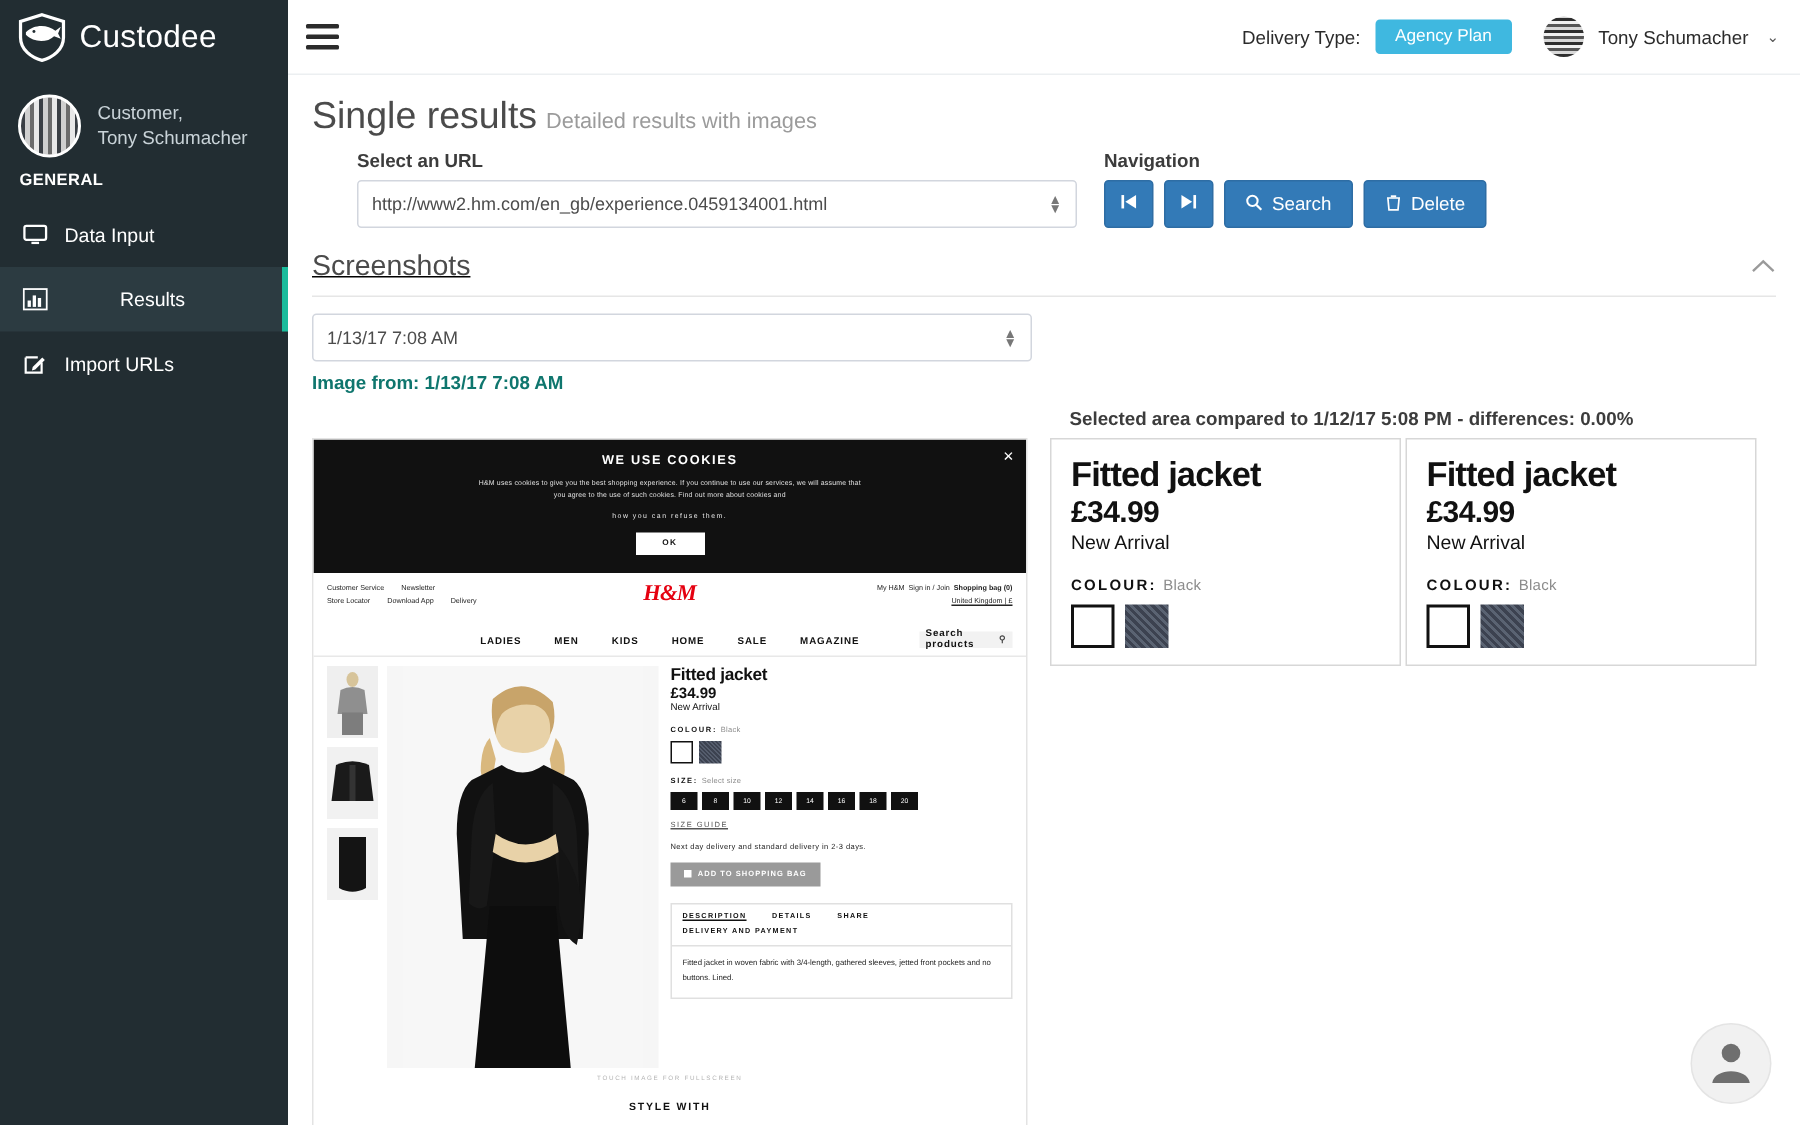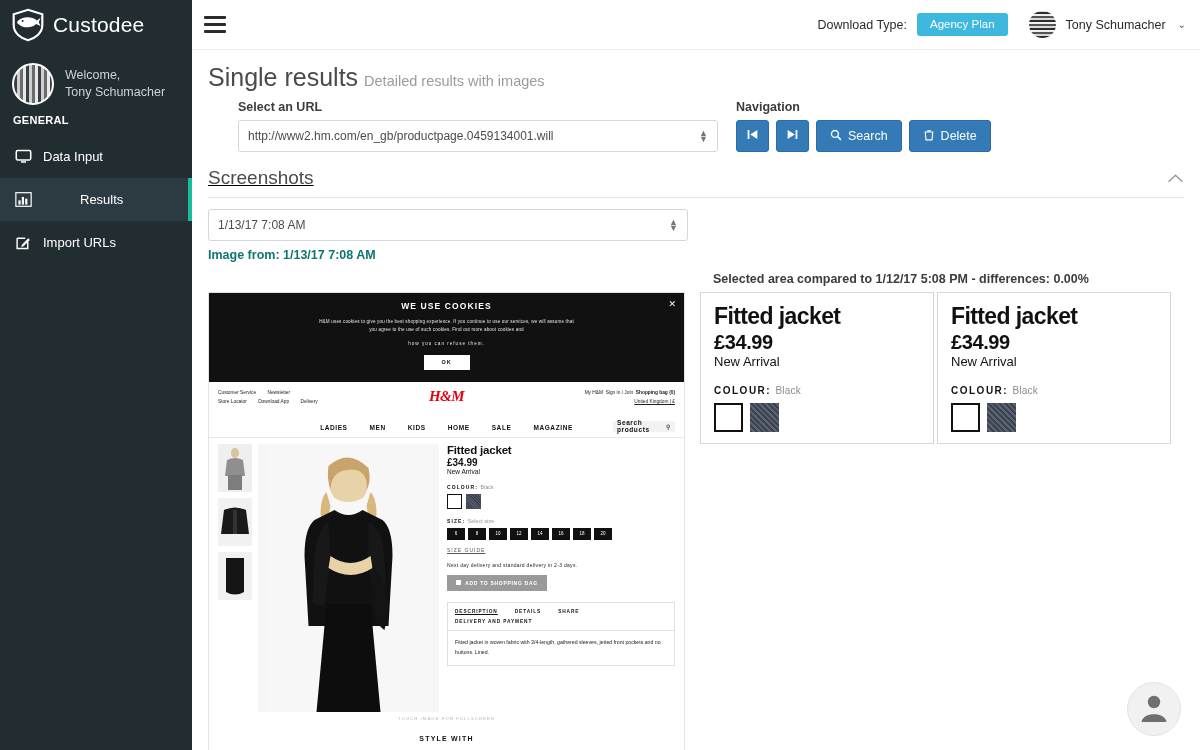--- a/index.html
+++ b/index.html
@@ -248,21 +248,21 @@
           <path d="M8 15 C14 9 24 9 30 14 L34 11 L32 16 L34 20 L29 18 C24 23 14 23 8 17 Z" fill="#ffffff"></path>
           <circle cx="14" cy="14.5" r="1.1" fill="#222d32"></circle>
         </svg>
       </span>
       <span class="logo-text">Custodee</span>
     </div>
 
     <div class="user-panel">
       <div class="avatar-sb"></div>
       <div class="welcome">
-        <span class="wl">Welcome,</span>
+        <span class="wl">Customer,</span>
         <span class="wl">Tony Schumacher</span>
       </div>
     </div>
 
     <div class="section-head">GENERAL</div>
 
     <nav class="nav">
 
       <div class="nav-item">
         <span class="ic">
@@ -302,39 +302,39 @@
 
   <main class="main">
 
     <header class="topbar">
       <div class="hamburger">
           <i></i>
           <i></i>
           <i></i>
         </div>
       <div class="topbar-right">
-        <span class="acct-label">Download Type:</span>
+        <span class="acct-label">Delivery Type:</span>
         <span class="plan-badge">Agency Plan</span>
         <span class="avatar-top"></span>
         <span class="topuser">Tony Schumacher</span>
         <span class="caret-d">⌄</span>
       </div>
     </header>
 
     <div class="content">
 
       <h1 class="page-title">
         <span>Single results</span><small>Detailed results with images</small>
       </h1>
 
       <div class="row-urlnav">
         <div class="col-url">
           <span class="fld-label">Select an URL</span>
           <div class="select-box">
-            <span class="sv">http://www2.hm.com/en_gb/productpage.0459134001.will</span>
+            <span class="sv">http://www2.hm.com/en_gb/experience.0459134001.html</span>
             <span class="spin">
                 <b>▲</b>
                 <b>▼</b>
               </span>
           </div>
         </div>
 
         <div class="col-nav">
           <span class="fld-label">Navigation</span>
           <div class="btn-row">

